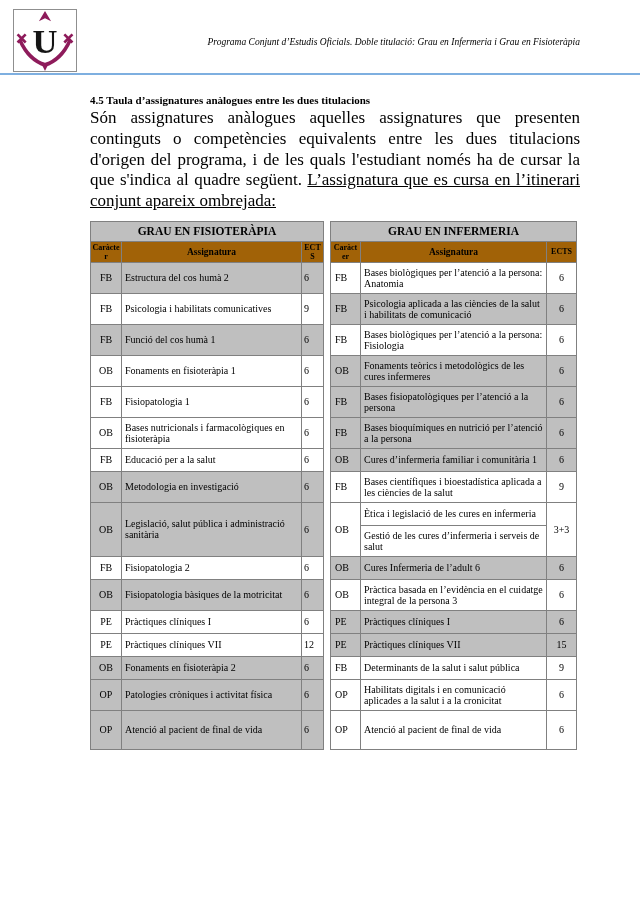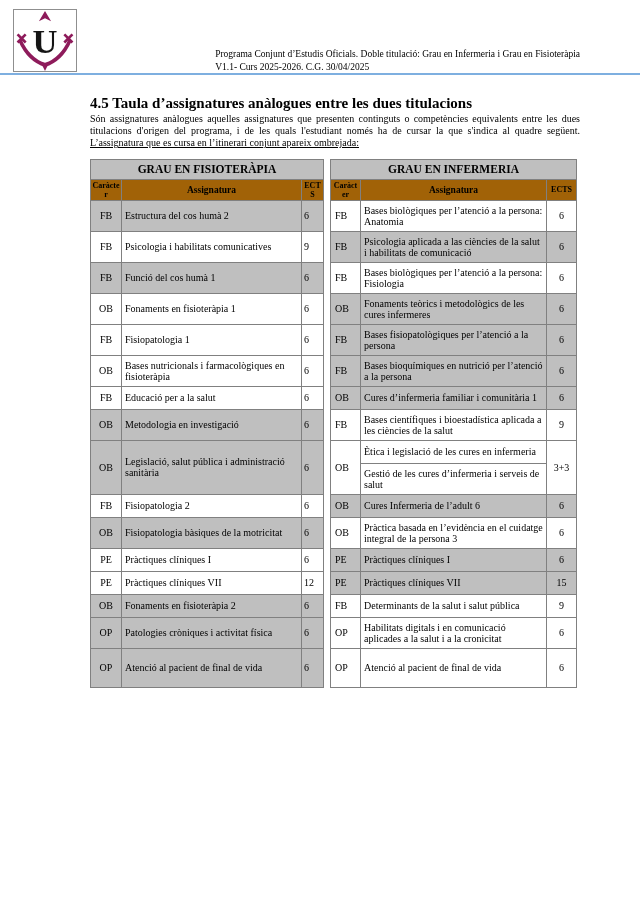--- a/index.html
+++ b/index.html
@@ -2,27 +2,27 @@
 <html style="--shaded: #bfbfbf; --border: #808080; --rule: #7eafe0;"><head>
 <meta charset="utf-8">
 <style>
   html,body{margin:0;padding:0;background:#fff;}
   body{width:640px;height:905px;font-family:"Liberation Serif","DejaVu Serif",serif;color:#000;position:relative;overflow:hidden;}
   .page{position:absolute;inset:0;background:#fff;}
 
   
   .logo-box{position:absolute;left:13px;top:9px;width:62px;height:61px;border:1px solid #8f8f8f;background:#fff;}
   .logo-box svg{width:100%;height:100%;display:block;}
-  .header-text{position:absolute;top:48px;right:60px;text-align:left;font-size:9.5px;line-height:1.35;white-space:nowrap;}
+  .header-text{position:absolute;top:36px;right:60px;text-align:right;font-style:italic;font-size:9.5px;line-height:1.35;white-space:nowrap;}
   .blue-rule{position:absolute;top:73px;left:0;width:640px;height:2px;background:var(--rule,#7eafe0);}
 
   
   main{position:absolute;left:90px;top:94px;width:490px;}
-  h2{font-size:15px;font-weight:bold;margin:0 0 1px 0;line-height:1.2;}
-  p.intro{font-size:10px;margin:0;text-align:justify;line-height:1.22;}
+  h2{font-size:11px;font-weight:bold;margin:0 0 1px 0;line-height:1.2;}
+  p.intro{font-size:17px;margin:0;text-align:justify;line-height:1.22;}
   .u{text-decoration:underline;}
 
   
   table{border-collapse:collapse;table-layout:fixed;width:486px;margin-top:9px;font-size:10px;}
   th,td{border:1px solid var(--border,#808080);padding:4px 3px;vertical-align:middle;word-wrap:break-word;}
   th.group{background:var(--shaded,#bfbfbf);font-size:11.5px;font-weight:bold;text-align:center;height:15px;padding:2px;}
   th.colhead{font-weight:bold;text-align:center;font-size:9.5px;padding:1px;height:11px;background:#a16207;}
   th.colhead.small{font-size:8px;}
   td.car{text-align:center;}
   td.rc{text-align:left;padding-left:4px;}
@@ -45,21 +45,20 @@
       <path d="M7,29 Q15,47 30,52 L30,56 Q13,51 4,31 Z" fill="#8e1b5b"></path>
       <path d="M53,29 Q45,47 30,52 L30,56 Q47,51 56,31 Z" fill="#8e1b5b"></path>
       <path d="M3,24 L11,32 M11,24 L3,32" stroke="#8e1b5b" stroke-width="2.6"></path>
       <path d="M49,24 L57,32 M57,24 L49,32" stroke="#8e1b5b" stroke-width="2.6"></path>
       <polygon points="30,60 26,52 30,55 34,52" fill="#8e1b5b"></polygon>
     </svg>
   </div>
 
   <div class="header-text">
     <div>Programa Conjunt d’Estudis Oficials. Doble titulació: Grau en Infermeria i Grau en Fisioteràpia</div>
-    <div>V1.1- Curs 2025-2026. C.G. 30/04/2025</div>
   </div>
 
   <div class="blue-rule"></div>
 
   <main>
     <h2>4.5 Taula d’assignatures anàlogues entre les dues titulacions</h2>
     <p class="intro"><span>Són assignatures anàlogues aquelles assignatures que presenten continguts o competències equivalents entre les dues titulacions d'origen del programa, i de les quals l'estudiant només ha de cursar la que s'indica al quadre següent. </span><span class="u">L’assignatura que es cursa en l’itinerari conjunt apareix ombrejada:</span></p>
 
     <table id="equiv-table">
       <colgroup>

